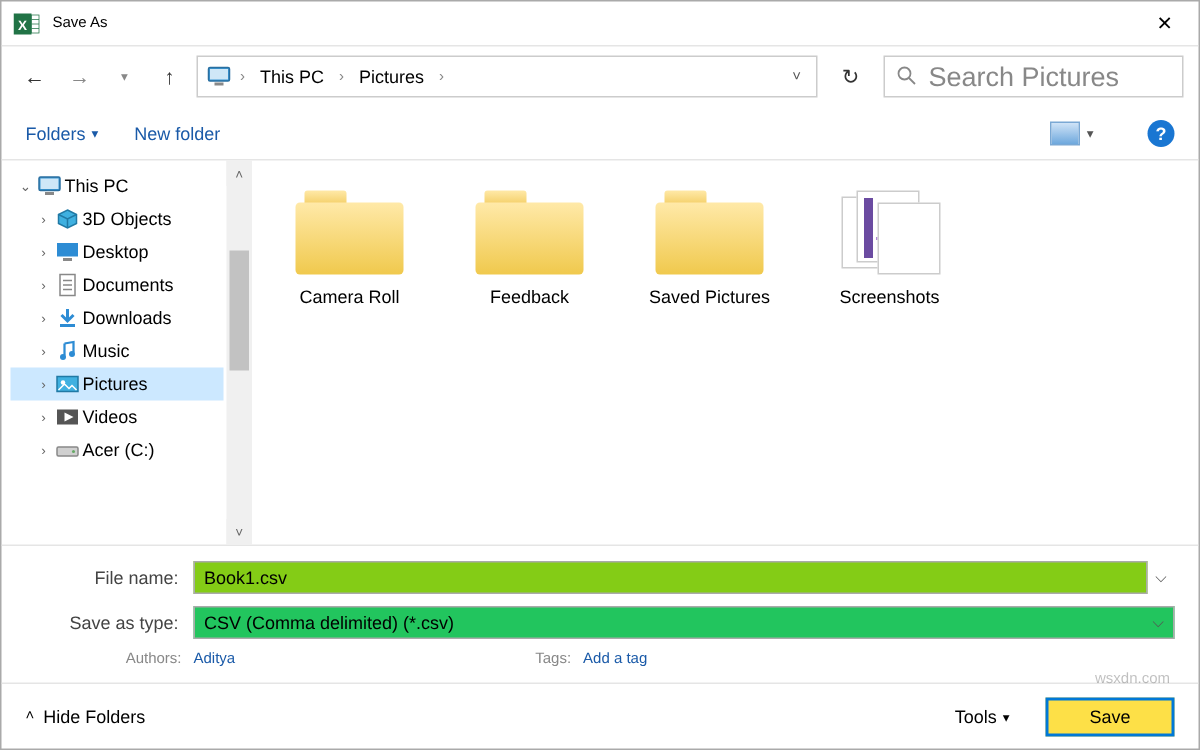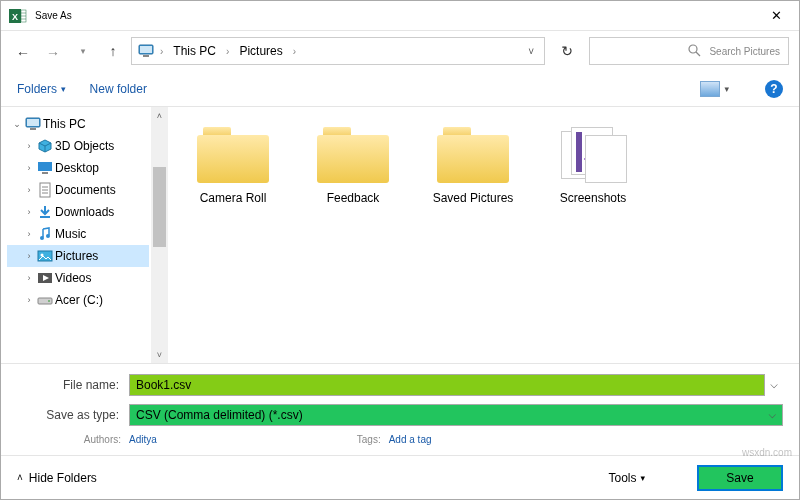--- a/index.html
+++ b/index.html
@@ -11,21 +11,21 @@
   .navbar { display: flex; align-items: center; height: 40px; padding: 0 10px; gap: 6px; }
   .nav-btn { width: 24px; height: 24px; display: flex; align-items: center; justify-content: center; color: #888; font-size: 14px; }
   .nav-btn.enabled { color: #333; }
   .addr { flex: 1; display: flex; align-items: center; border: 1px solid #ccc; height: 28px; padding: 0 6px; gap: 6px; font-size: 12px; }
   .addr .pc-icon { width: 16px; height: 16px; }
   .addr .crumb { padding: 2px 4px; }
   .addr .chev { color: #888; font-size: 10px; }
   .addr .fill { flex: 1; }
   .addr .drop { color: #555; font-size: 10px; padding: 0 4px; }
   .refresh { width: 32px; height: 28px; display: flex; align-items: center; justify-content: center; font-size: 14px; color: #333; }
-  .search { width: 200px; height: 28px; border: 1px solid #ccc; display: flex; align-items: center; padding: 0 8px; gap: 8px; font-size: 10px; color: #888; justify-content: flex-end; }
+  .search { width: 200px; height: 28px; border: 1px solid #ccc; display: flex; align-items: center; padding: 0 8px; gap: 8px; font-size: 18px; color: #888; }
   .toolbar { display: flex; align-items: center; height: 36px; padding: 0 16px; border-bottom: 1px solid #e5e5e5; gap: 24px; }
   .org { display: flex; align-items: center; gap: 4px; font-size: 12px; color: #1a5aa8; }
   .newf { font-size: 12px; color: #1a5aa8; }
   .tb-spacer { flex: 1; }
   .view-btn { display: flex; align-items: center; gap: 4px; }
   .view-sq { width: 20px; height: 16px; background: linear-gradient(#cfe3f7,#6ea8dd); border: 1px solid #7aa8d4; }
   .help { width: 18px; height: 18px; border-radius: 50%; background: #1976d2; color: #fff; display: flex; align-items: center; justify-content: center; font-size: 12px; font-weight: bold; margin-left: 12px; }
   .body { flex: 1; display: flex; overflow: hidden; }
   .tree { width: 150px; padding: 6px 2px 6px 6px; font-size: 12px; overflow: hidden; }
   .tree-row { display: flex; align-items: center; height: 22px; gap: 2px; white-space: nowrap; padding-left: 4px; }
@@ -55,22 +55,22 @@
   .row input, .row .sel { flex: 1; height: 22px; border: 1px solid #aaa; font-size: 12px; padding: 0 6px; background: #84cc16; }
   .row .sel { background: #22c55e; display: flex; align-items: center; justify-content: space-between; gap: 12px; }
   .meta { display: flex; font-size: 10px; margin-top: 6px; margin-bottom: 4px; }
   .meta .ml { width: 112px; text-align: right; padding-right: 8px; color: #888; }
   .meta .mv { color: #1a5aa8; }
   .meta .gap { width: 200px; }
   .footer { display: flex; align-items: center; height: 44px; padding: 0 16px; border-top: 1px solid #e5e5e5; gap: 12px; }
   .hide-folders { display: flex; align-items: center; gap: 6px; font-size: 12px; }
   .tools { display: flex; align-items: center; gap: 4px; font-size: 12px; margin-right: 12px; }
   .btn { width: 86px; height: 26px; border: 1px solid #adadad; background: #e1e1e1; font-size: 12px; display: flex; align-items: center; justify-content: center; }
-  .btn.primary { border: 1px solid #0078d7; background: #22c55e; box-shadow: 0 0 0 1px #0078d7 inset; margin-left: 28px; }
-  .watermark { position: absolute; right: 8px; bottom: 42px; font-size: 10px; color: rgba(0,0,0,0.25); }
+  .btn.primary { border: 1px solid #0078d7; background: #fde047; box-shadow: 0 0 0 1px #0078d7 inset; }
+  .watermark { position: absolute; right: 20px; bottom: 42px; font-size: 10px; color: rgba(0,0,0,0.25); }
 </style>
 </head>
 <body>
 
 <div class="titlebar">
   <span class="app-icon">
     <svg width="18" height="18" viewBox="0 0 18 18">
         <rect x="0" y="2" width="12" height="14" fill="#217346"></rect>
         <text x="6" y="13" font-size="9" fill="#fff" text-anchor="middle" font-family="Arial" font-weight="bold">X</text>
         <rect x="12" y="3" width="5" height="12" fill="#fff" stroke="#217346" stroke-width="0.5"></rect>

